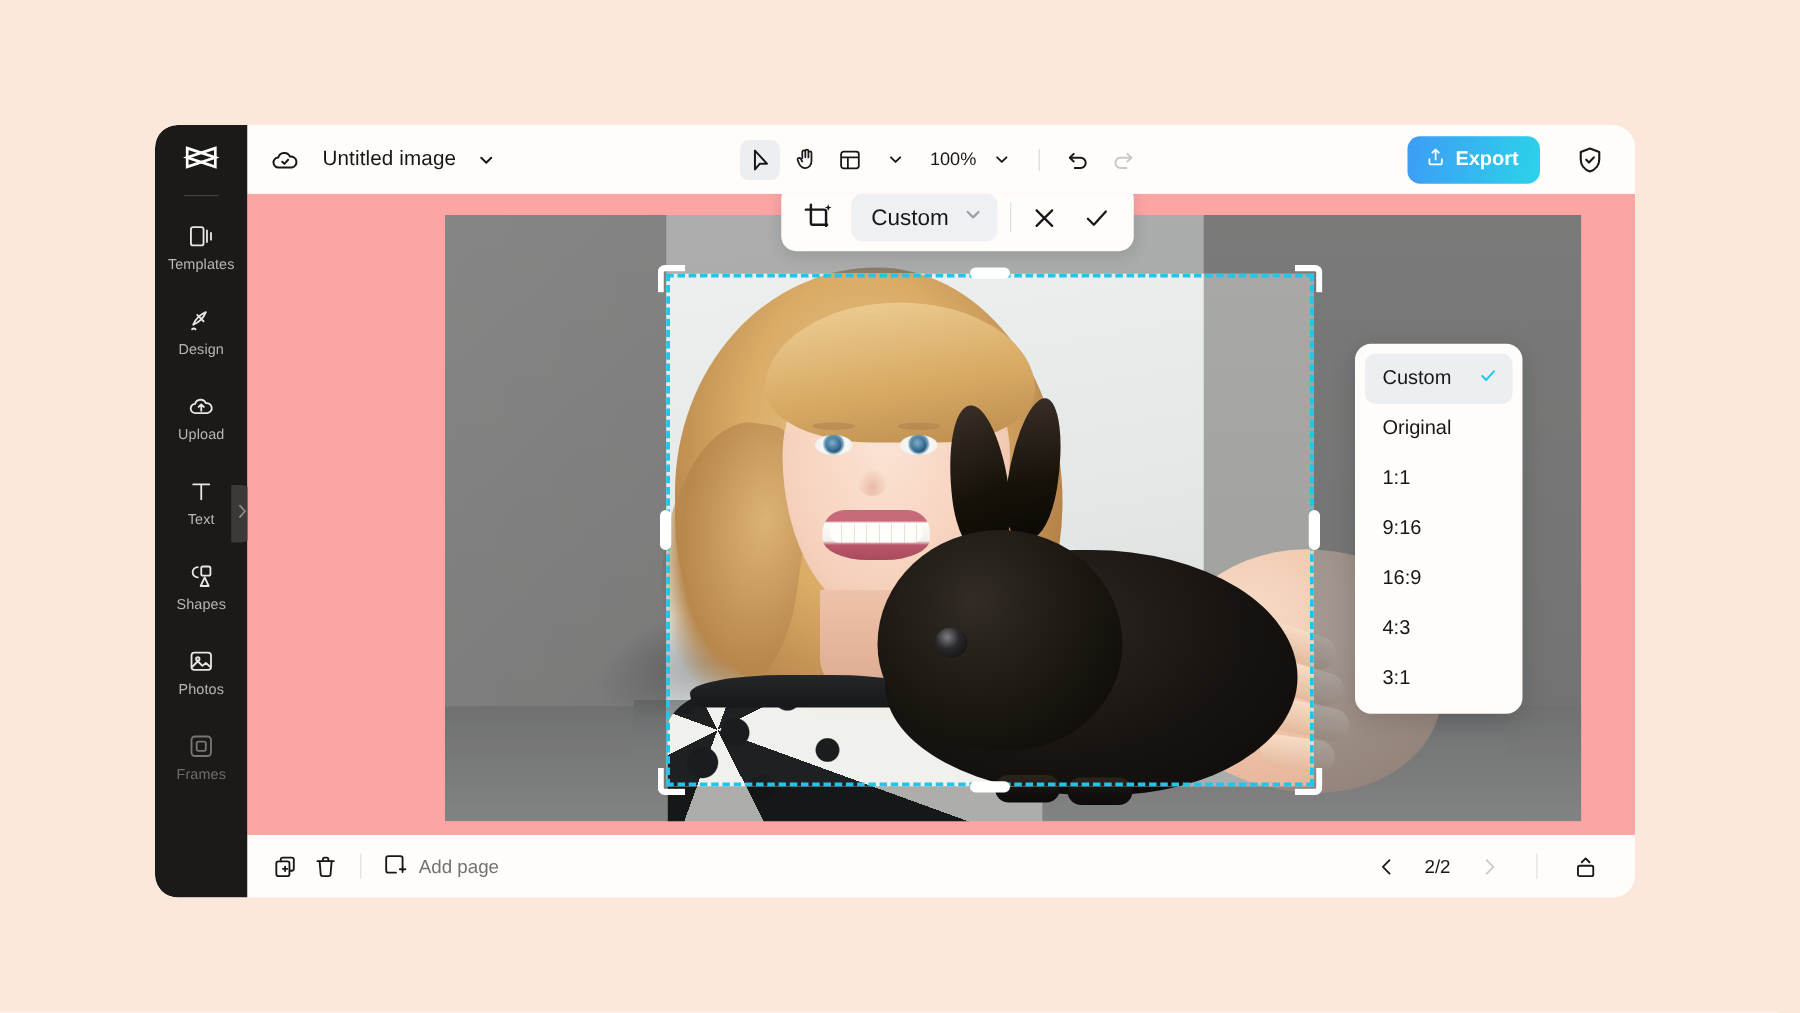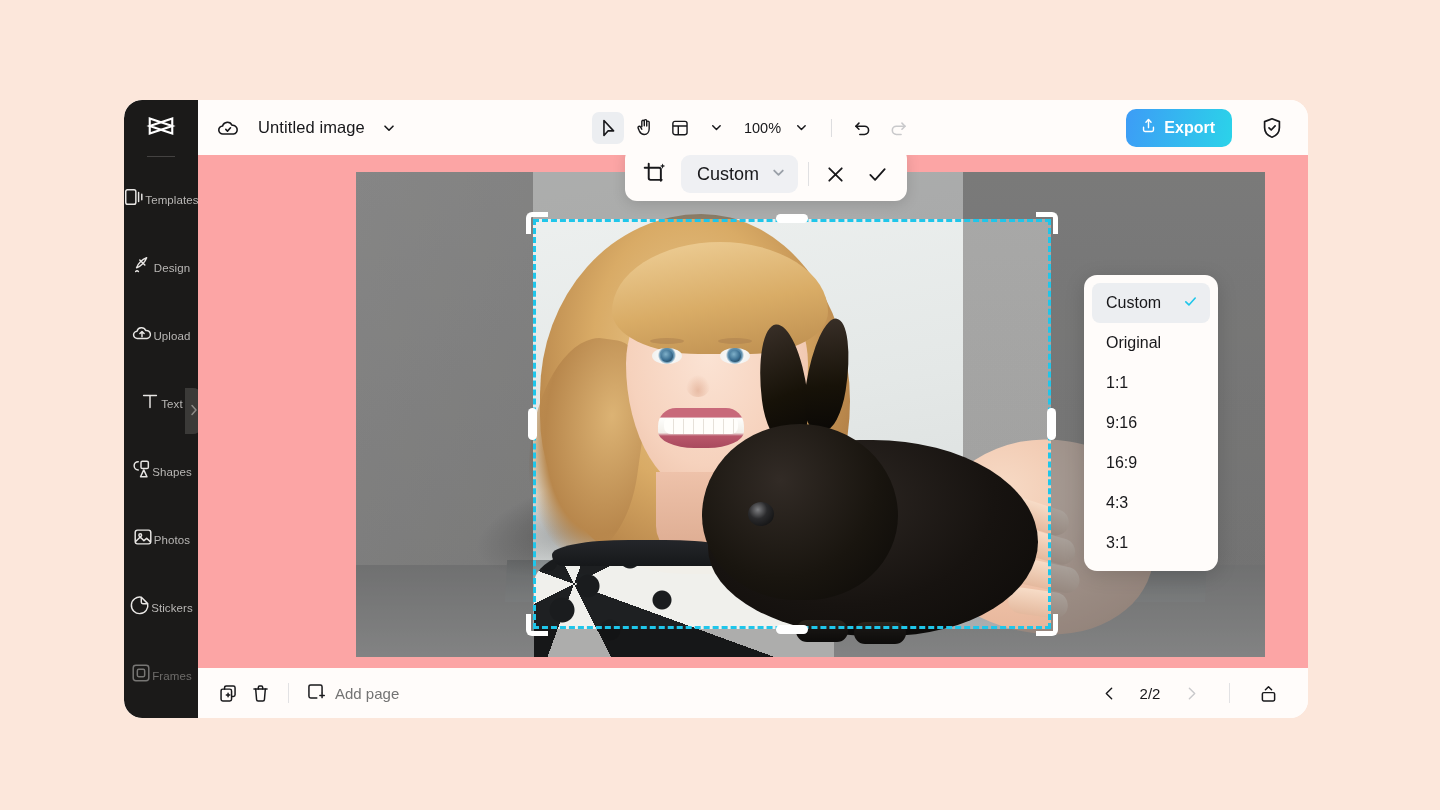--- a/index.html
+++ b/index.html
@@ -32,21 +32,21 @@
   }
   #logo-wrap {
     height: 56px;
     display: flex; align-items: center; justify-content: center;
   }
   #logo-divider {
     width: 28px; height: 1px; background: #444241;
     margin: 0 auto 6px auto;
   }
   .nav-item {
-    display: flex; flex-direction: row;
+    display: flex; flex-direction: column;
     align-items: center; justify-content: center;
     height: 68px;
     cursor: pointer;
     user-select: none;
   }
   .nav-item .nav-icon { height: 24px; display: flex; align-items: center; }
   .nav-item .nav-label {
     margin-top: 5px;
     font-size: 11.5px;
     color: #b9b7b5;
@@ -474,29 +474,20 @@
       <span class="nav-icon">
         <svg width="22" height="22" viewBox="0 0 24 24" fill="none" stroke="#e8e6e4" stroke-width="1.6" stroke-linejoin="round">
           <rect x="3.5" y="4.5" width="17" height="15" rx="2.5"></rect>
           <circle cx="9" cy="10" r="1.5"></circle>
           <path d="M4 17l5-5 4 4 3-2.5 4 3.5"></path>
         </svg>
       </span>
       <span class="nav-label">Photos</span>
     </div>
 
-    <div class="nav-item">
-      <span class="nav-icon">
-        <svg width="22" height="22" viewBox="0 0 24 24" fill="none" stroke="#e8e6e4" stroke-width="1.6" stroke-linejoin="round">
-          <path d="M13.5 3.6a9 9 0 1 0 6.9 6.9l-6.9-6.9Z"></path>
-          <path d="M13.4 3.6v5.2a1.8 1.8 0 0 0 1.8 1.8h5.2"></path>
-        </svg>
-      </span>
-      <span class="nav-label">Stickers</span>
-    </div>
 
     <div class="nav-item dim">
       <span class="nav-icon">
         <svg width="22" height="22" viewBox="0 0 24 24" fill="none" stroke="#e8e6e4" stroke-width="1.6" stroke-linejoin="round">
           <rect x="3.5" y="3.5" width="17" height="17" rx="3"></rect>
           <rect x="8" y="8" width="8" height="8" rx="1.5"></rect>
         </svg>
       </span>
       <span class="nav-label">Frames</span>
     </div>

